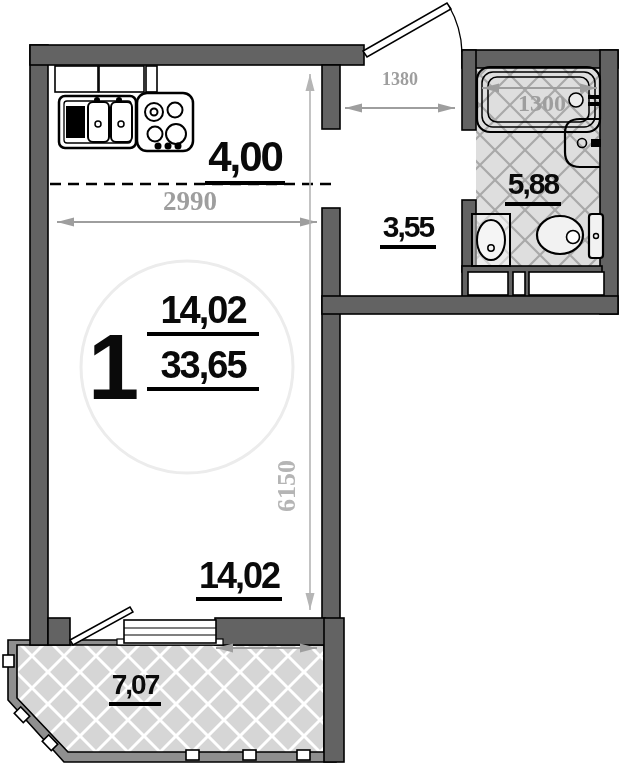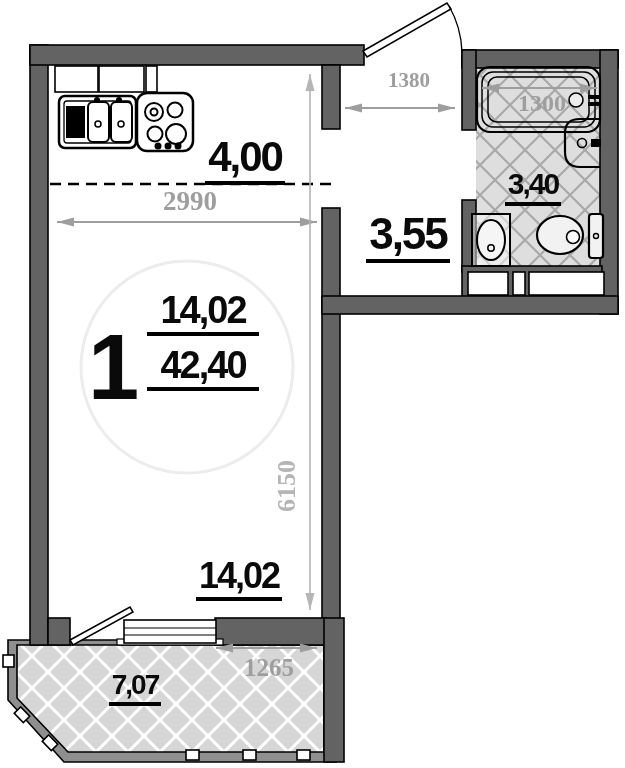--- a/index.html
+++ b/index.html
@@ -170,45 +170,44 @@
       <line class="dimline-light" x1="310" y1="74" x2="310" y2="610" marker-start="url(#aSL)" marker-end="url(#aEL)"></line>
     </g>
   </svg>
 
   <div class="label" style="left:197px;top:136px;width:96px;font-size:42px">
     <span class="u">4,00</span>
   </div>
 
   <div class="dim" style="left:142px;top:188px;width:96px;font-size:27px">2990</div>
 
-  <div class="dim" style="left:365px;top:70px;width:88px;font-size:21px">1380</div>
+  <div class="dim" style="left:356px;top:70px;width:88px;font-size:18px">1380</div>
 
   <div class="dim" style="left:506px;top:91px;width:72px;font-size:24px">1300</div>
 
-  <div class="label" style="left:358px;top:212px;width:100px;font-size:44px">
+  <div class="label" style="left:358px;top:212px;width:100px;font-size:30px">
     <span class="u">3,55</span>
   </div>
 
   <div class="label" style="left:498px;top:169px;width:70px;font-size:30px">
-    <span class="u">3,40</span>
+    <span class="u">5,88</span>
   </div>
 
   <div class="label" style="left:88px;top:334px;font-size:92px;line-height:66px;letter-spacing:-3px">1</div>
 
   <div class="label stack" style="left:147px;top:291px;width:112px;font-size:38px">
     <span class="line">14,02</span>
-    <span class="line">42,40</span>
+    <span class="line">33,65</span>
   </div>
 
   <div class="dim rot" style="left:240px;top:473px;width:94px;font-size:26px">6150</div>
 
   <div class="label" style="left:187px;top:558px;width:104px;font-size:36px">
     <span class="u">14,02</span>
   </div>
 
-  <div class="dim" style="left:228px;top:655px;width:82px;font-size:25px">1265</div>
 
   <div class="label" style="left:104px;top:671px;width:62px;font-size:28px">
     <span class="u">7,07</span>
   </div>
 
 
 </div>
 
 </body></html>

